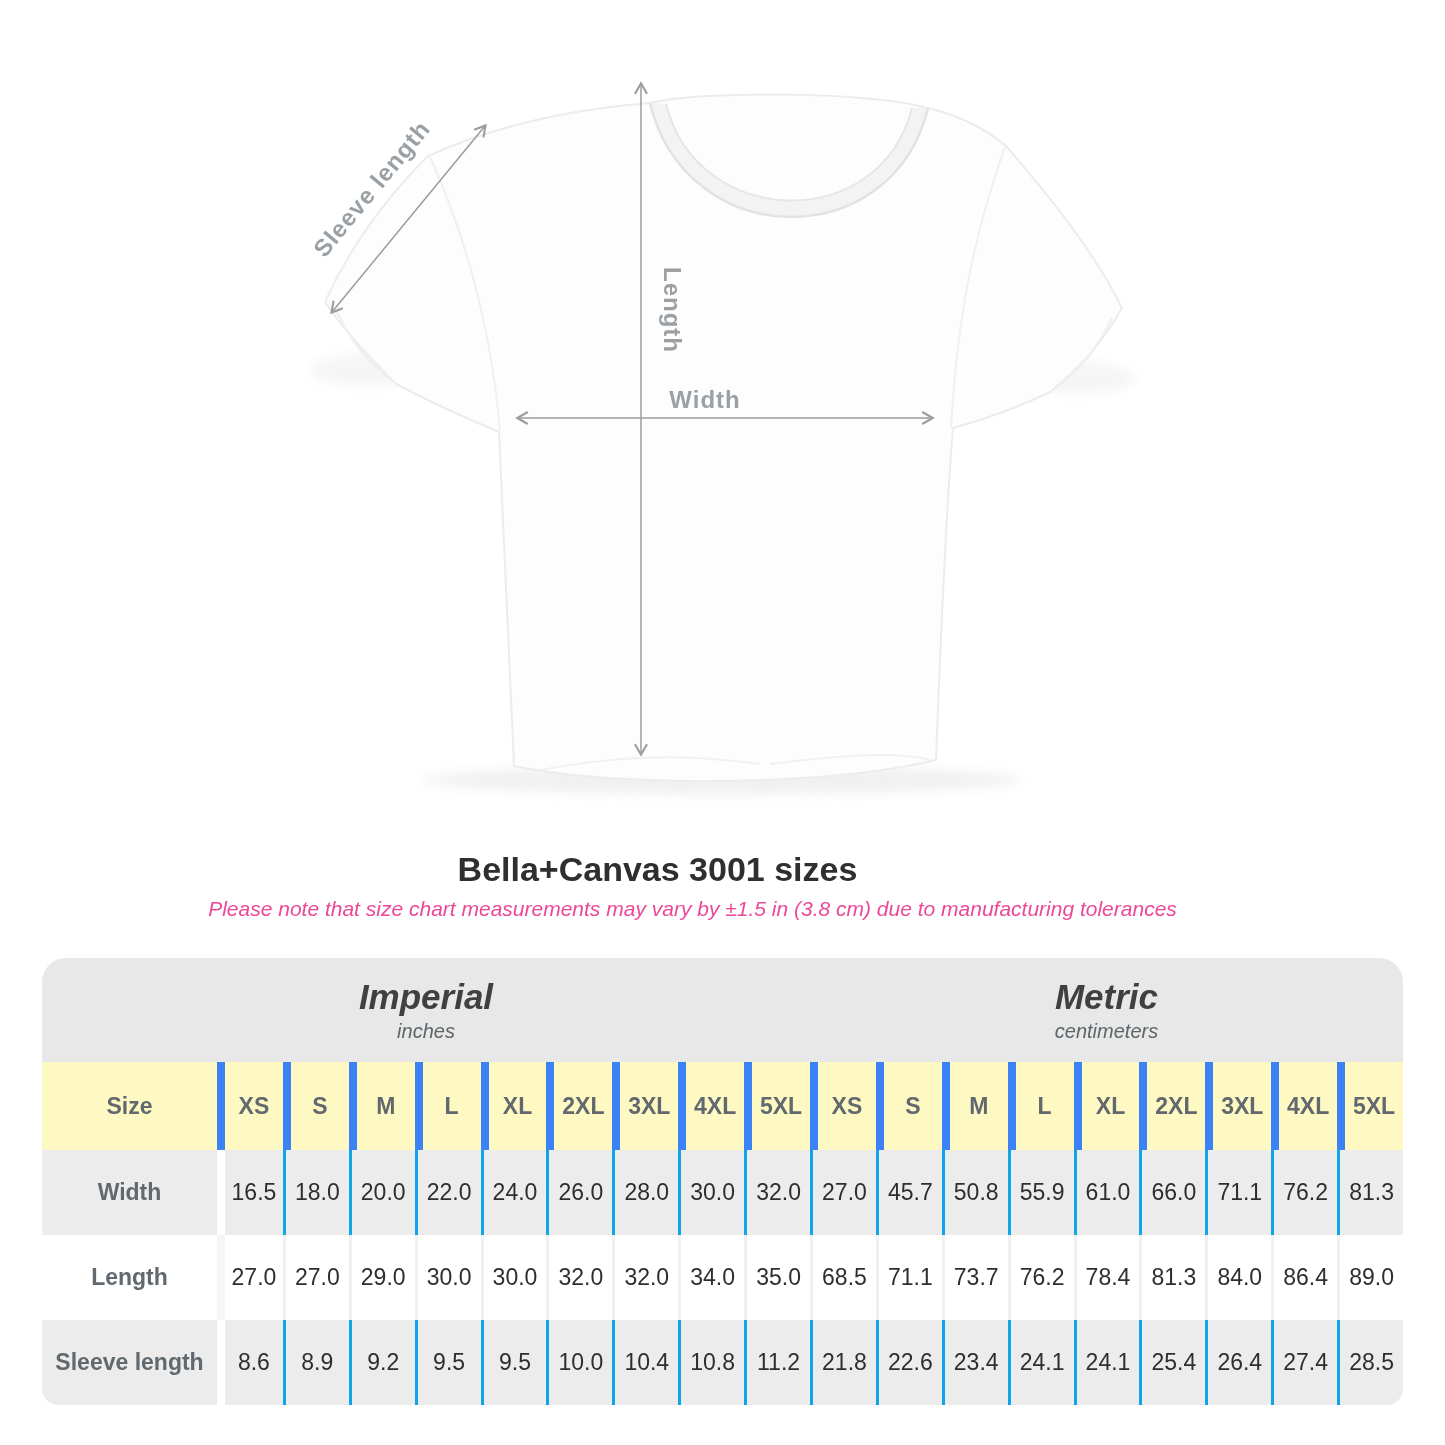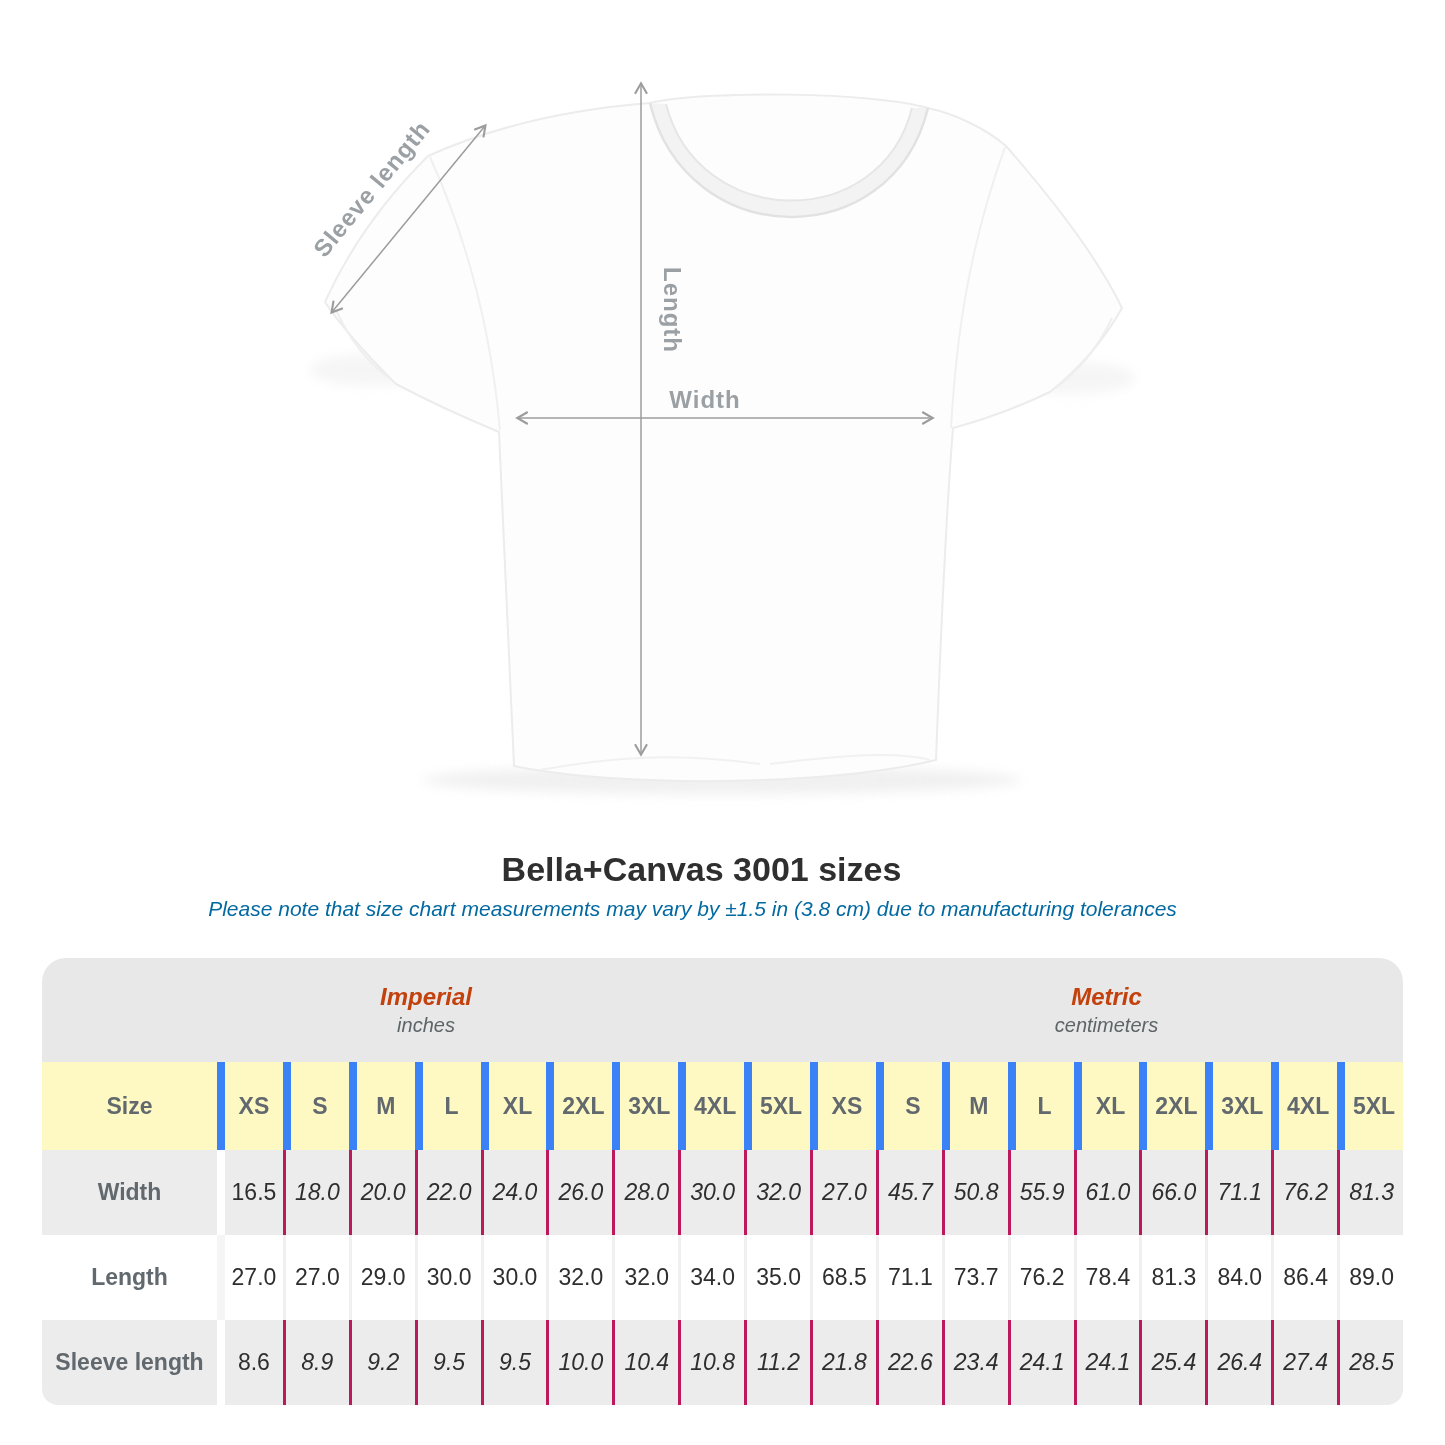--- a/index.html
+++ b/index.html
@@ -9,45 +9,45 @@
   .page { position:relative; width:1445px; height:1445px; }
 
   
   .shirt-wrap { position:absolute; left:0; top:0; width:1445px; height:845px; }
   .shirt-wrap svg { display:block; }
   .measure-label { font-family:"Liberation Sans", sans-serif; font-size:24px;
                    font-weight:bold; letter-spacing:1px; fill:#9aa0a4; }
 
   
   .title { position:absolute; top:850px; left:0; width:1315px; text-align:center;
-           font-size:34px; font-weight:bold; color:#2f2f2f;margin-left:44px; }
+           font-size:34px; font-weight:bold; color:#2f2f2f; }
   .subtitle { position:absolute; top:897px; left:0; width:1385px; text-align:center;
-              font-size:21px; font-style:italic; color:#0369a1; }
+              font-size:21px; font-style:italic; color:#ec4899; }
 
   
   .size-table { position:absolute; left:42px; top:958px; width:1361px;
                 display:grid; grid-template-columns:175px repeat(18, 1fr);
                 border-radius:24px 24px 16px 16px; overflow:hidden; }
 
   .band { background:#e8e8e8; height:104px; display:flex; flex-direction:column;
           justify-content:center; align-items:center; gap:3px; }
   .band.imperial { grid-column:1 / span 10; }
   .band.metric   { grid-column:11 / span 9; }
-  .u-label { font-size:24px; font-weight:bold; font-style:italic; color:#c2410c; }
+  .u-label { font-size:35px; font-weight:bold; font-style:italic; color:#404040; }
   .u-sub   { font-size:20px; font-style:italic; color:#5d6569; }
 
   .hcell { height:88px; background:#fef9c3; display:flex; align-items:center;
            justify-content:center; font-size:23px; font-weight:bold; color:#61696e; }
   .hcell.sep { border-left:8px solid #3b82f6; }
 
   .dcell { height:85px; display:flex; align-items:center; justify-content:center;
            font-size:23px; color:#2e2e2e; }
   .dcell.g { background:#ececec; }
   .dcell.w { background:#ffffff; }
-  .dcell.g.sep { border-left:3px solid #be185d;font-style:italic; }
+  .dcell.g.sep { border-left:3px solid #0ea5e9; }
   .dcell.g.gap { border-left:8px solid #ffffff; }
   .dcell.w.sep { border-left:3px solid #f0f0f0; }
   .dcell.w.gap { border-left:8px solid #f5f5f5; }
   .rlabel { font-weight:bold; color:#61696e; }
 </style>
 </head>
 <body>
 
 <div class="page">
 

